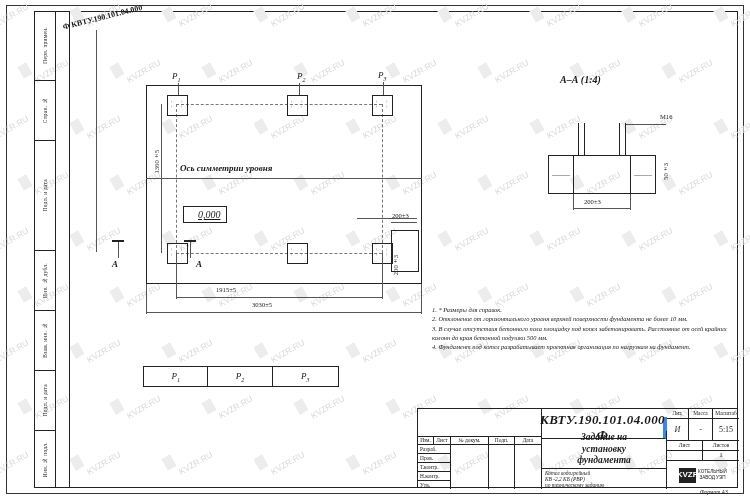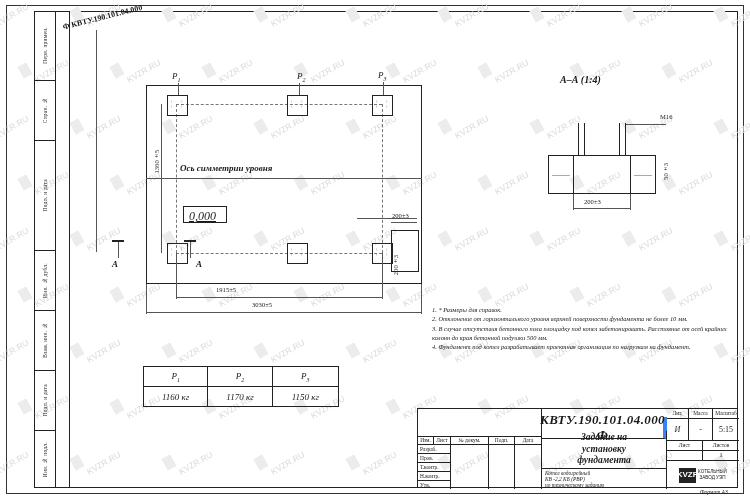--- a/index.html
+++ b/index.html
@@ -301,21 +301,21 @@
   <div class="thin" style="left:299px;top:83px;width:1px;height:12px;"></div>
   <div class="ti" style="left:378px;top:70px;font-size:9px;">
     <span>P</span><sub style="font-size:6px;">3</sub>
   </div>
   <div class="thin" style="left:383px;top:82px;width:1px;height:13px;"></div>
 
   <div class="tb" style="left:180px;top:163px;font-size:9px;">Ось симметрии уровня</div>
   <div class="thin" style="left:146px;top:178px;width:276px;height:1px;"></div>
 
   <div class="plate" style="left:183px;top:206px;width:42px;height:15px;"></div>
-  <div class="ti" style="left:189px;top:209px;font-size:12px;text-decoration:underline;">0,000</div>
+  <div class="ti" style="left:198px;top:209px;font-size:10px;text-decoration:underline;">0,000</div>
 
   <div class="thin" style="left:118px;top:240px;width:1px;height:18px;"></div>
   <div class="solid" style="left:112px;top:240px;width:12px;height:1.6px;"></div>
   <div class="tb" style="left:112px;top:259px;font-size:9px;">A</div>
   <div class="thin" style="left:190px;top:240px;width:1px;height:18px;"></div>
   <div class="solid" style="left:184px;top:240px;width:12px;height:1.6px;"></div>
   <div class="tb" style="left:196px;top:259px;font-size:9px;">A</div>
 
   <div class="thin" style="left:161px;top:104px;width:1px;height:149px;"></div>
   <div class="dimv" style="left:153px;top:150px;">1360±5</div>
@@ -367,25 +367,20 @@
       <td class="hdr" style="width:33%;">
         <i><span>P</span><sub style="font-size:6px;">1</sub></i>
       </td>
       <td class="hdr" style="width:33%;">
         <i><span>P</span><sub style="font-size:6px;">2</sub></i>
       </td>
       <td class="hdr" style="width:34%;">
         <i><span>P</span><sub style="font-size:6px;">3</sub></i>
       </td>
     </tr>
-    <tr>
-      <td class="val">1160  кг</td>
-      <td class="val">1170  кг</td>
-      <td class="val">1150  кг</td>
-    </tr>
   </tbody>
     </table>
 
   <div class="notes" style="left:432px;top:305px;">
     <div>1. * Размеры для справок.</div>
     <div>2. Отклонение от горизонтального уровня верхней поверхности фундамента не более 10 мм.</div>
     <div>3. В случае отсутствия бетонного пола площадку под копел забетонировать. Расстояние от осей крайних колонн до края бетонной подушки 500 мм.</div>
     <div>4. Фундамент под котел разрабатывает проектная организация по нагрузкам на фундамент.</div>
   </div>
 

